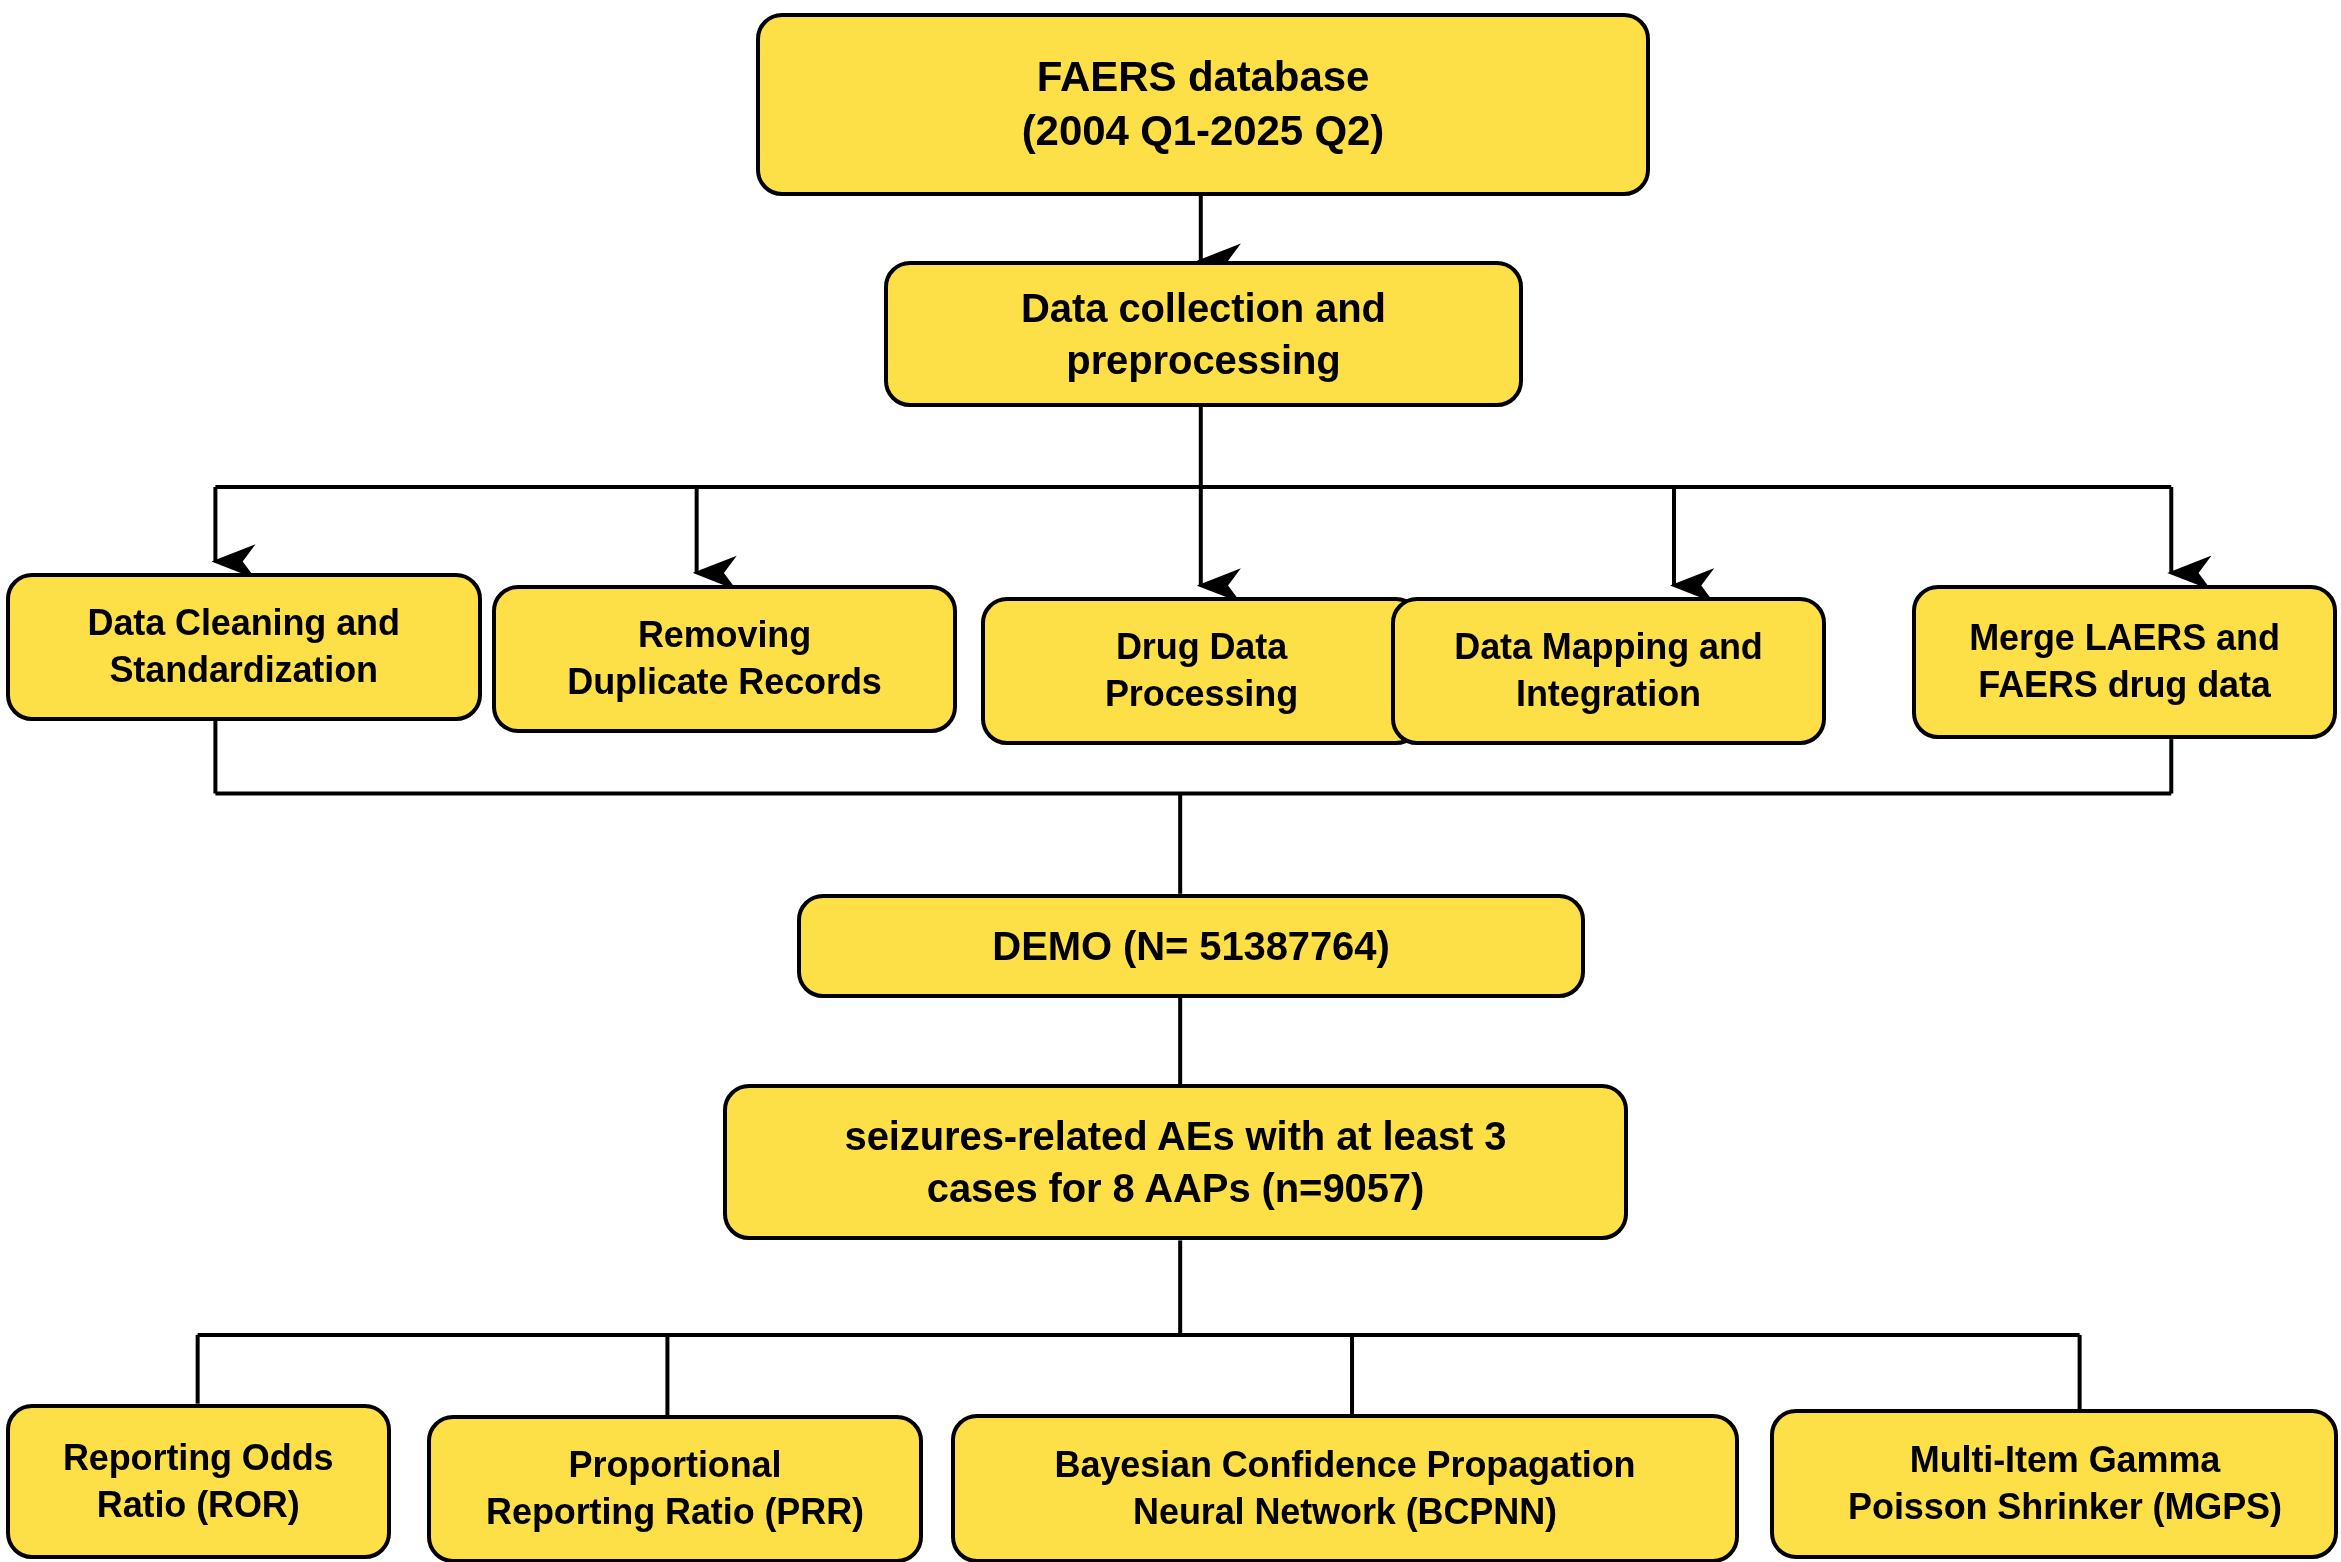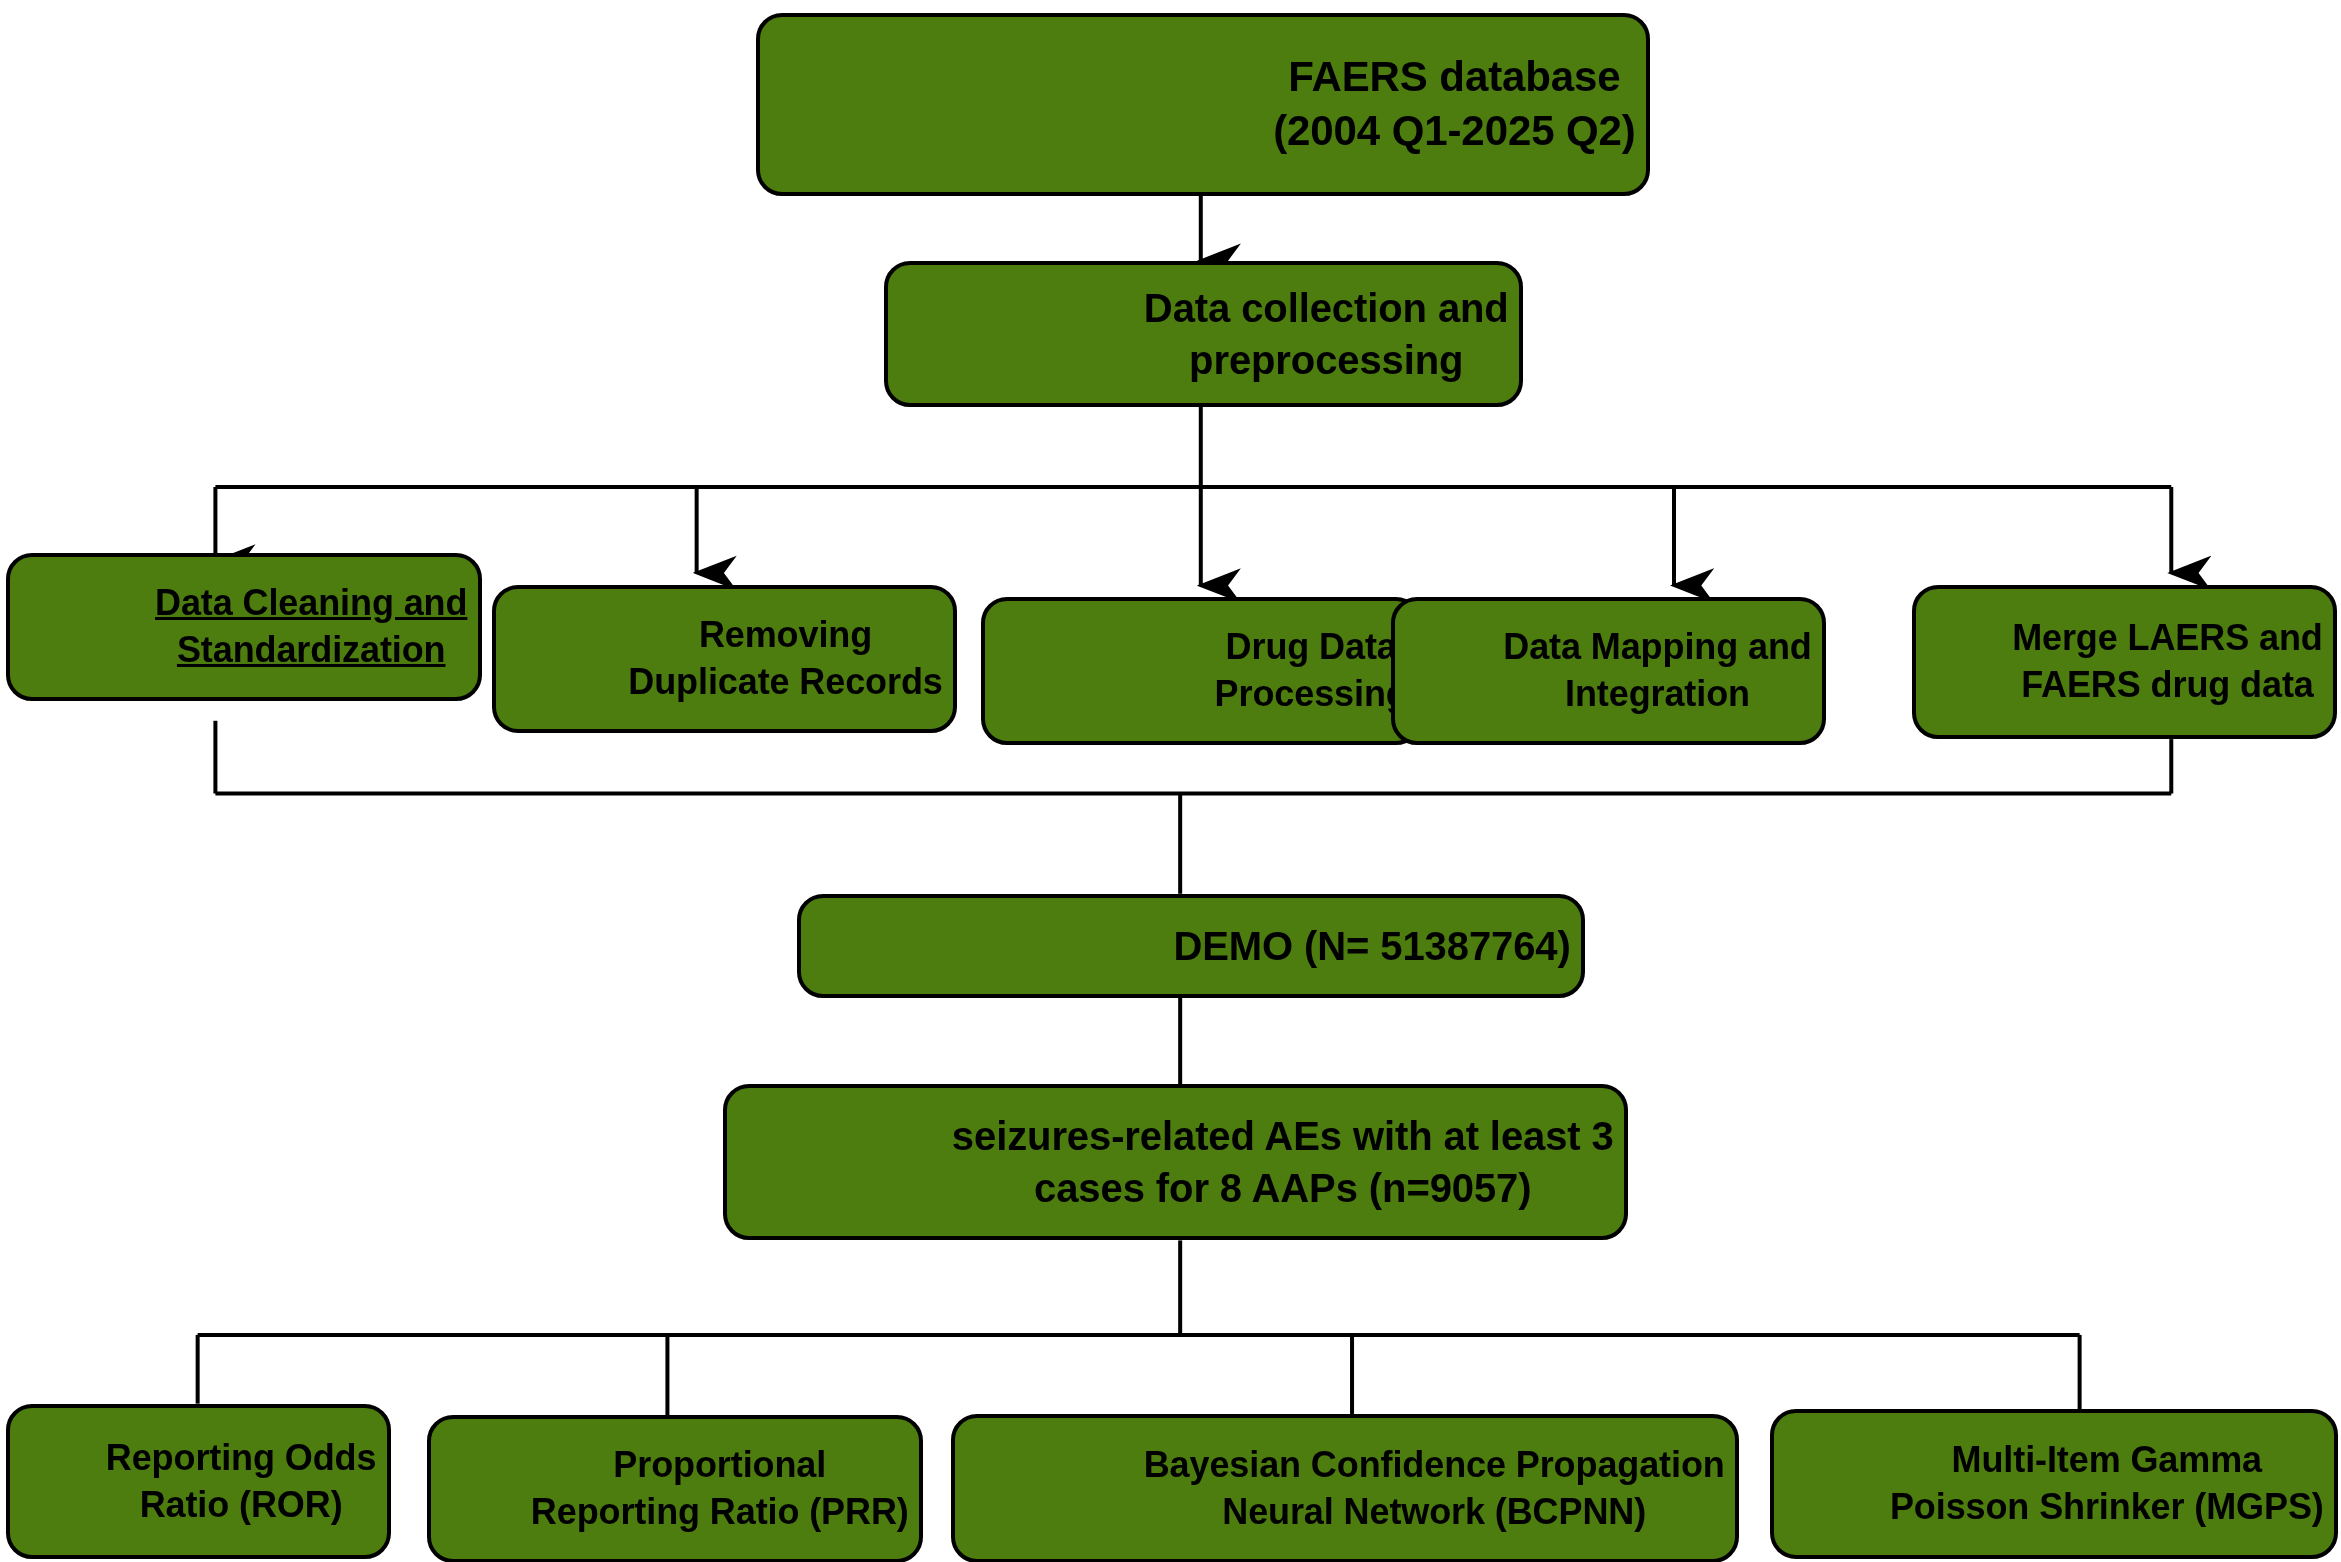--- a/index.html
+++ b/index.html
@@ -23,26 +23,26 @@
     position: absolute;
     left: 0;
     top: 0;
     width: 2342px;
     height: 1563px;
     pointer-events: none;
   }
   .node {
     position: absolute;
     box-sizing: border-box;
-    background: #4d7c0f;
+    background: #fde047;
     border: 4px solid #000000;
     border-radius: 26px;
     display: flex;
     align-items: center;
-    justify-content: flex-end;
+    justify-content: center;
     text-align: center;
     z-index: 2;
   }
   .node-label {
     font-weight: bold;
     color: #000000;
     line-height: 1.30;
     padding: 0 10.3px;
     white-space: pre-line;
     letter-spacing: -0.1px;
@@ -95,21 +95,21 @@
   <div class="node" style="left:756px; top:12.6px; width:894px; height:183px;">
     <span class="node-label fs-big">FAERS database
 (2004 Q1-2025 Q2)</span>
   </div>
 
   <div class="node" style="left:884px; top:261px; width:639px; height:146px;">
     <span class="node-label fs-mid">Data collection and
 preprocessing</span>
   </div>
 
-  <div class="node" style="left:5.7px; top:553px; width:476px; height:148px;text-decoration:underline;">
+  <div class="node" style="left:5.7px; top:573px; width:476px; height:148px;">
     <span class="node-label fs-small">Data Cleaning and
 Standardization</span>
   </div>
 
   <div class="node" style="left:492px; top:585px; width:465px; height:148px;">
     <span class="node-label fs-small">Removing
 Duplicate Records</span>
   </div>
 
   <div class="node" style="left:981px; top:597px; width:441px; height:148px;">

